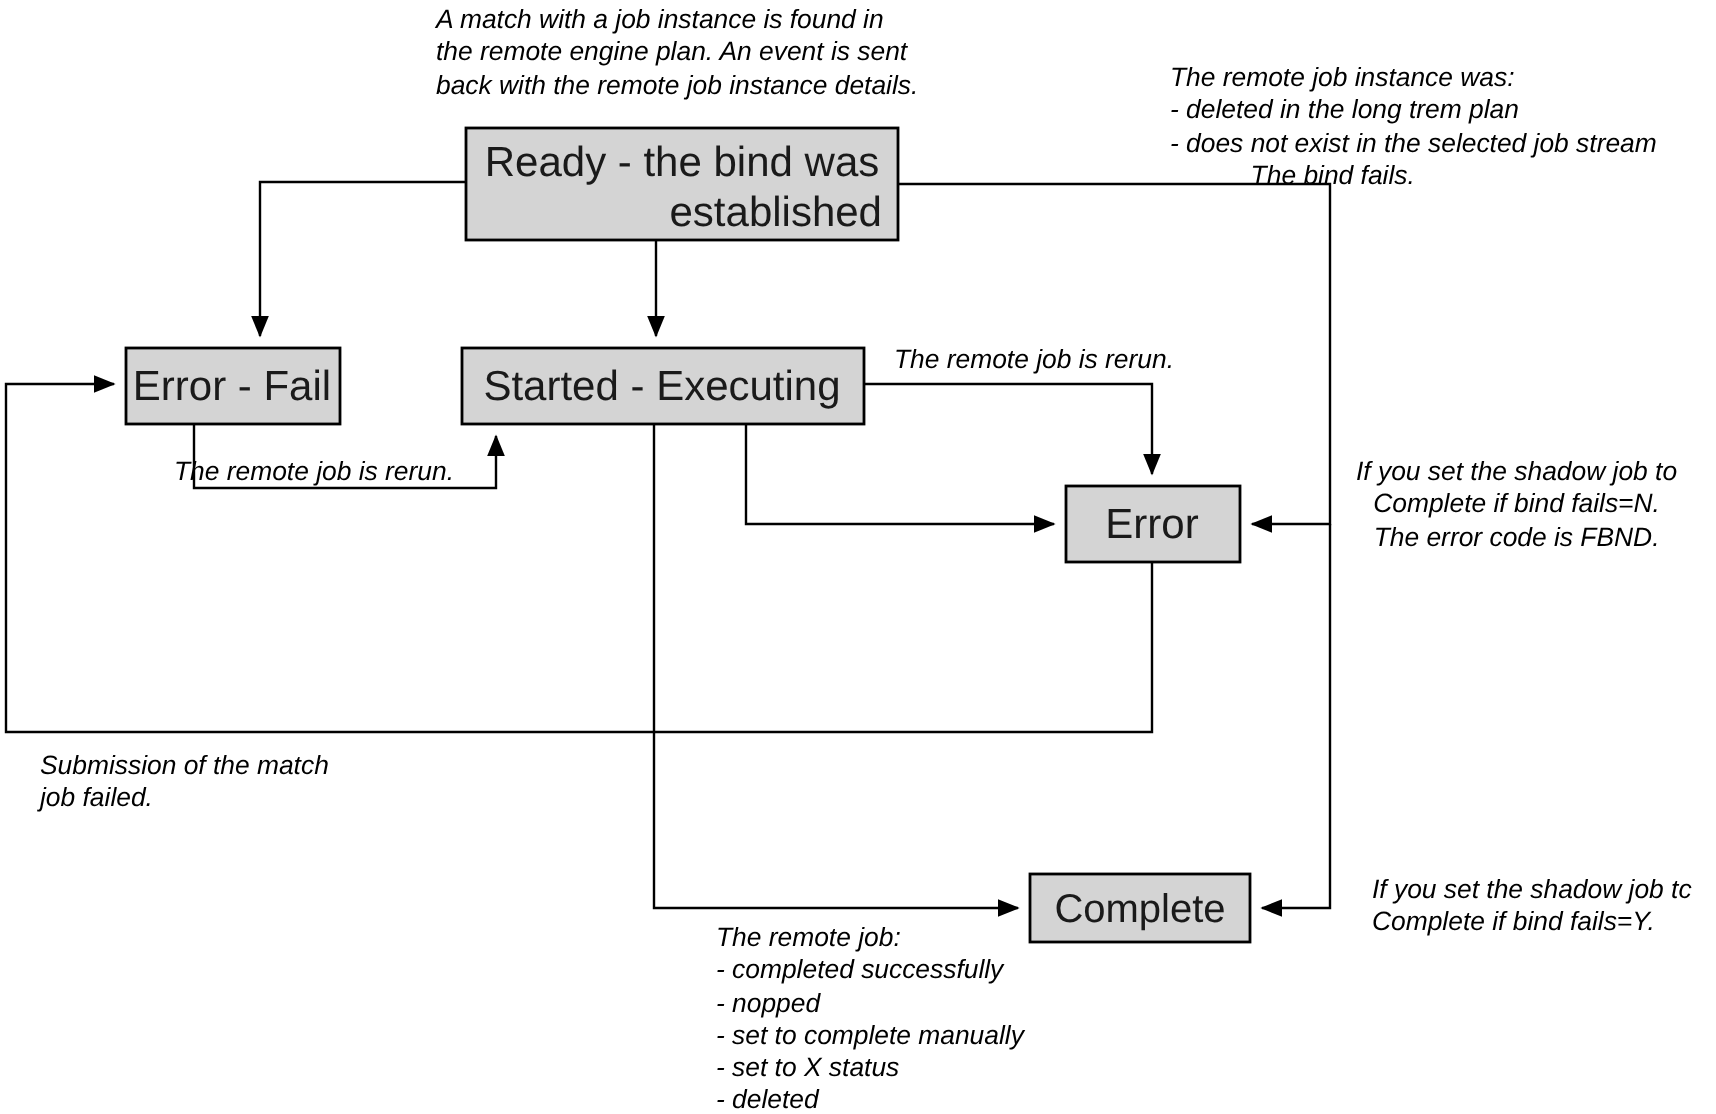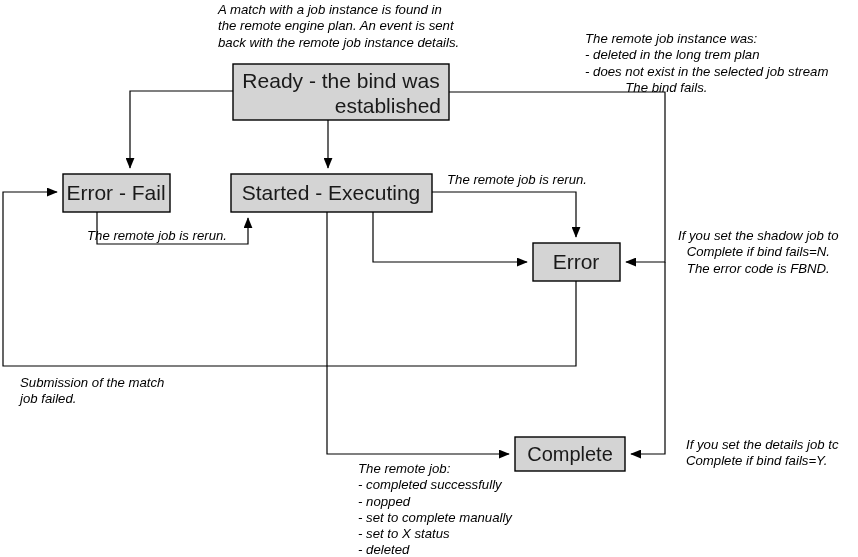--- a/index.html
+++ b/index.html
@@ -122,21 +122,21 @@
   <div class="annot" style="left:87px; top:228px;">The remote job is rerun.</div>
 
 
   <div class="annot" style="left:678px; top:228px;text-align:center;">If you set the shadow job to
 Complete if bind fails=N.
 The error code is FBND.</div>
 
   <div class="annot" style="left:20px; top:375px;">Submission of the match
 job failed.</div>
 
-  <div class="annot" style="left:686px; top:437px;">If you set the details job tc
+  <div class="annot" style="left:686px; top:437px;">If you set the shadow job tc
 Complete if bind fails=Y.</div>
 
   <div class="annot" style="left:358px; top:461px;">The remote job:
 - completed successfully
 - nopped
 - set to complete manually
 - set to X status
 - deleted</div>
 
 </div>

